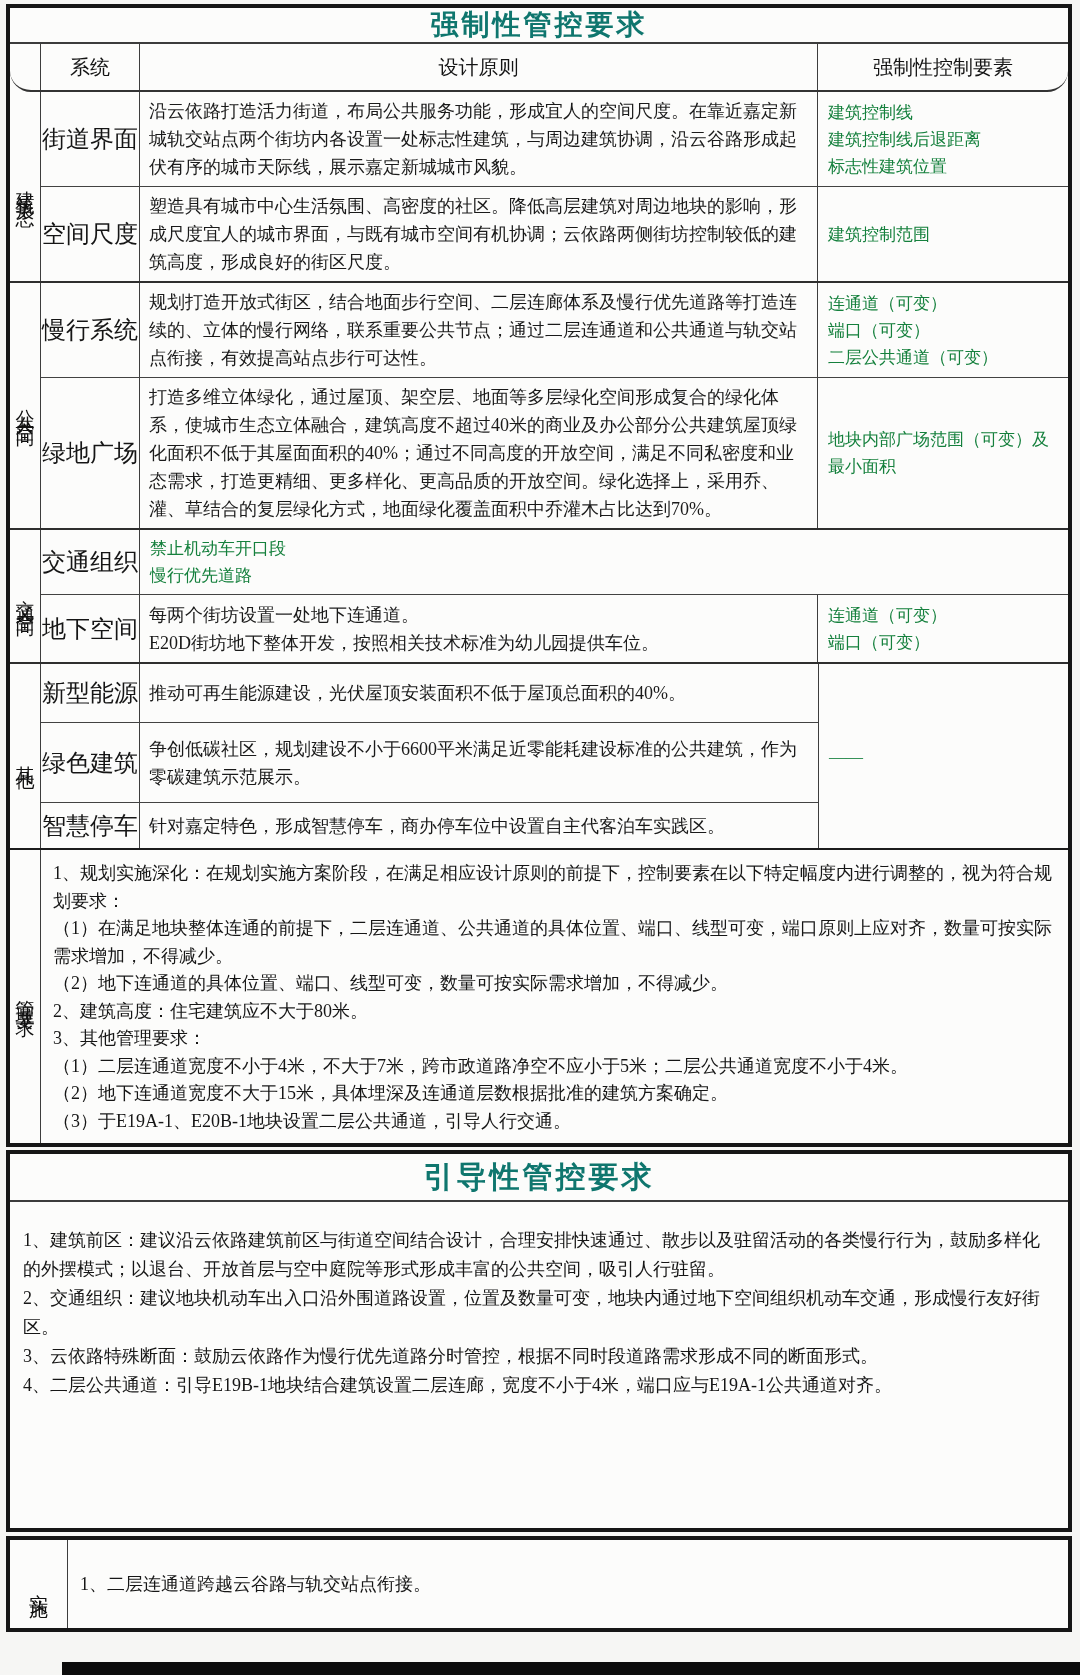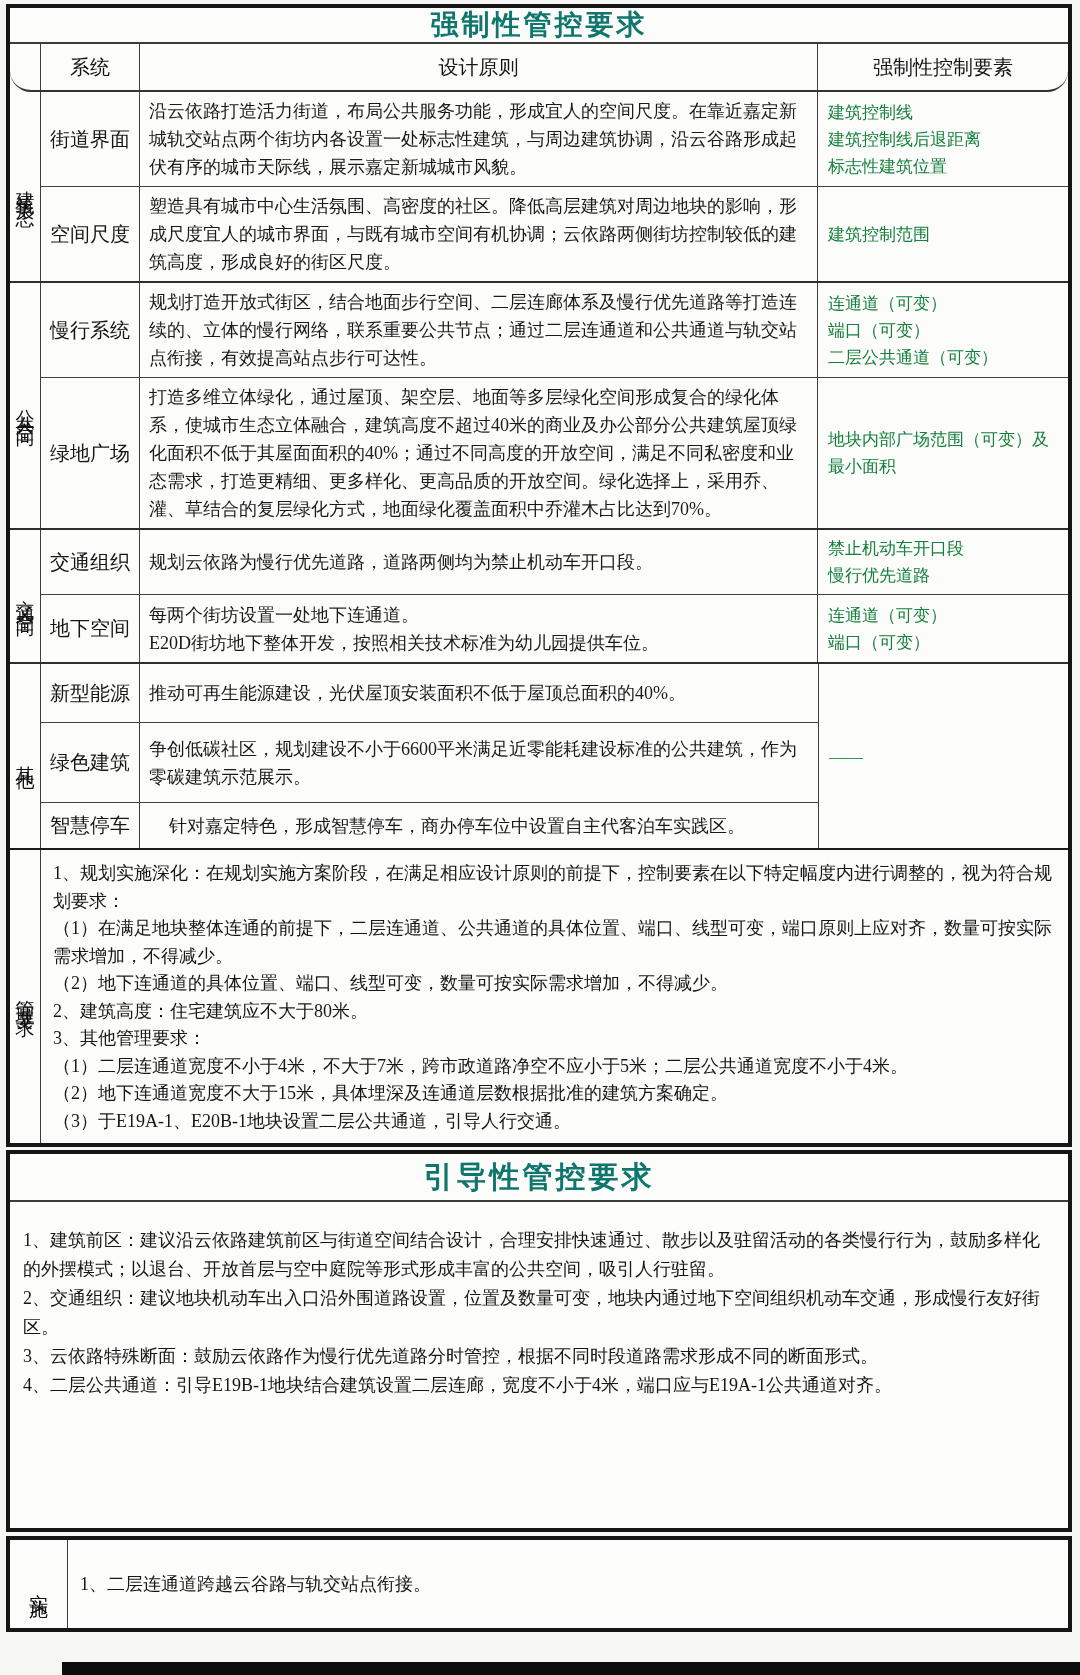--- a/index.html
+++ b/index.html
@@ -38,21 +38,21 @@
   .vtext {
     display:flex; align-items:center; justify-content:center;
     writing-mode:vertical-lr; text-orientation:upright;
     font-size:19px; letter-spacing:6px; color:#101010;
   }
   .grp-rows { flex:1 1 auto; display:flex; flex-direction:column; min-width:0; }
   .srow { display:flex; align-items:stretch; flex:1 1 auto; }
   .srow + .srow { border-top:1.5px solid #424242; }
   .cell-sys {
     display:flex; align-items:center; justify-content:center;
-    font-size:20px; color:#151515;text-align:center;
+    font-size:24px; color:#151515;text-align:center;
   }
   .cell-pri {
     display:flex; align-items:center;
     font-size:18px; line-height:28px; padding:5px 10px 5px 9px;
     white-space:pre-line; color:#1a1a1a;
   }
   .cell-ele {
     display:flex; align-items:center;
     font-size:17px; line-height:27px; padding:5px 8px 5px 10px;
     white-space:pre-line; color:#15803d;
@@ -135,21 +135,20 @@
           <div class="c-ele cell-ele">地块内部广场范围（可变）及最小面积</div>
         </div>
       </div>
     </div>
 
     <div class="grp">
       <div class="c-group vtext">交通空间</div>
       <div class="grp-rows">
         <div class="srow" style="min-height:62px;">
           <div class="c-sys cell-sys">交通组织</div>
-          <div class="c-pri cell-pri">规划云依路为慢行优先道路，道路两侧均为禁止机动车开口段。</div>
           <div class="c-ele cell-ele">禁止机动车开口段
 慢行优先道路</div>
         </div>
         <div class="srow" style="min-height:68px;">
           <div class="c-sys cell-sys">地下空间</div>
           <div class="c-pri cell-pri">每两个街坊设置一处地下连通道。
 E20D街坊地下整体开发，按照相关技术标准为幼儿园提供车位。</div>
           <div class="c-ele cell-ele">连通道（可变）
 端口（可变）</div>
         </div>
@@ -160,21 +159,21 @@
       <div class="c-group vtext">其他</div>
       <div class="grp-rows">
         <div class="srow" style="min-height:58px;">
           <div class="c-sys cell-sys">新型能源</div>
           <div class="c-pri cell-pri" style="border-right:0;">推动可再生能源建设，光伏屋顶安装面积不低于屋顶总面积的40%。</div>
         </div>
         <div class="srow" style="min-height:80px;">
           <div class="c-sys cell-sys">绿色建筑</div>
           <div class="c-pri cell-pri" style="border-right:0;">争创低碳社区，规划建设不小于6600平米满足近零能耗建设标准的公共建筑，作为零碳建筑示范展示。</div>
         </div>
-        <div class="srow" style="min-height:46px;gap:20px;">
+        <div class="srow" style="min-height:46px;">
           <div class="c-sys cell-sys">智慧停车</div>
           <div class="c-pri cell-pri" style="border-right:0;">针对嘉定特色，形成智慧停车，商办停车位中设置自主代客泊车实践区。</div>
         </div>
       </div>
       <div class="c-ele cell-ele merged-ele" style="border-left:1.5px solid #3d3d3d;">——</div>
     </div>
 
     <div class="mgmt" style="min-height:248px;">
       <div class="c-group vtext">管理要求</div>
       <div class="mgmt-content">1、规划实施深化：在规划实施方案阶段，在满足相应设计原则的前提下，控制要素在以下特定幅度内进行调整的，视为符合规划要求：

